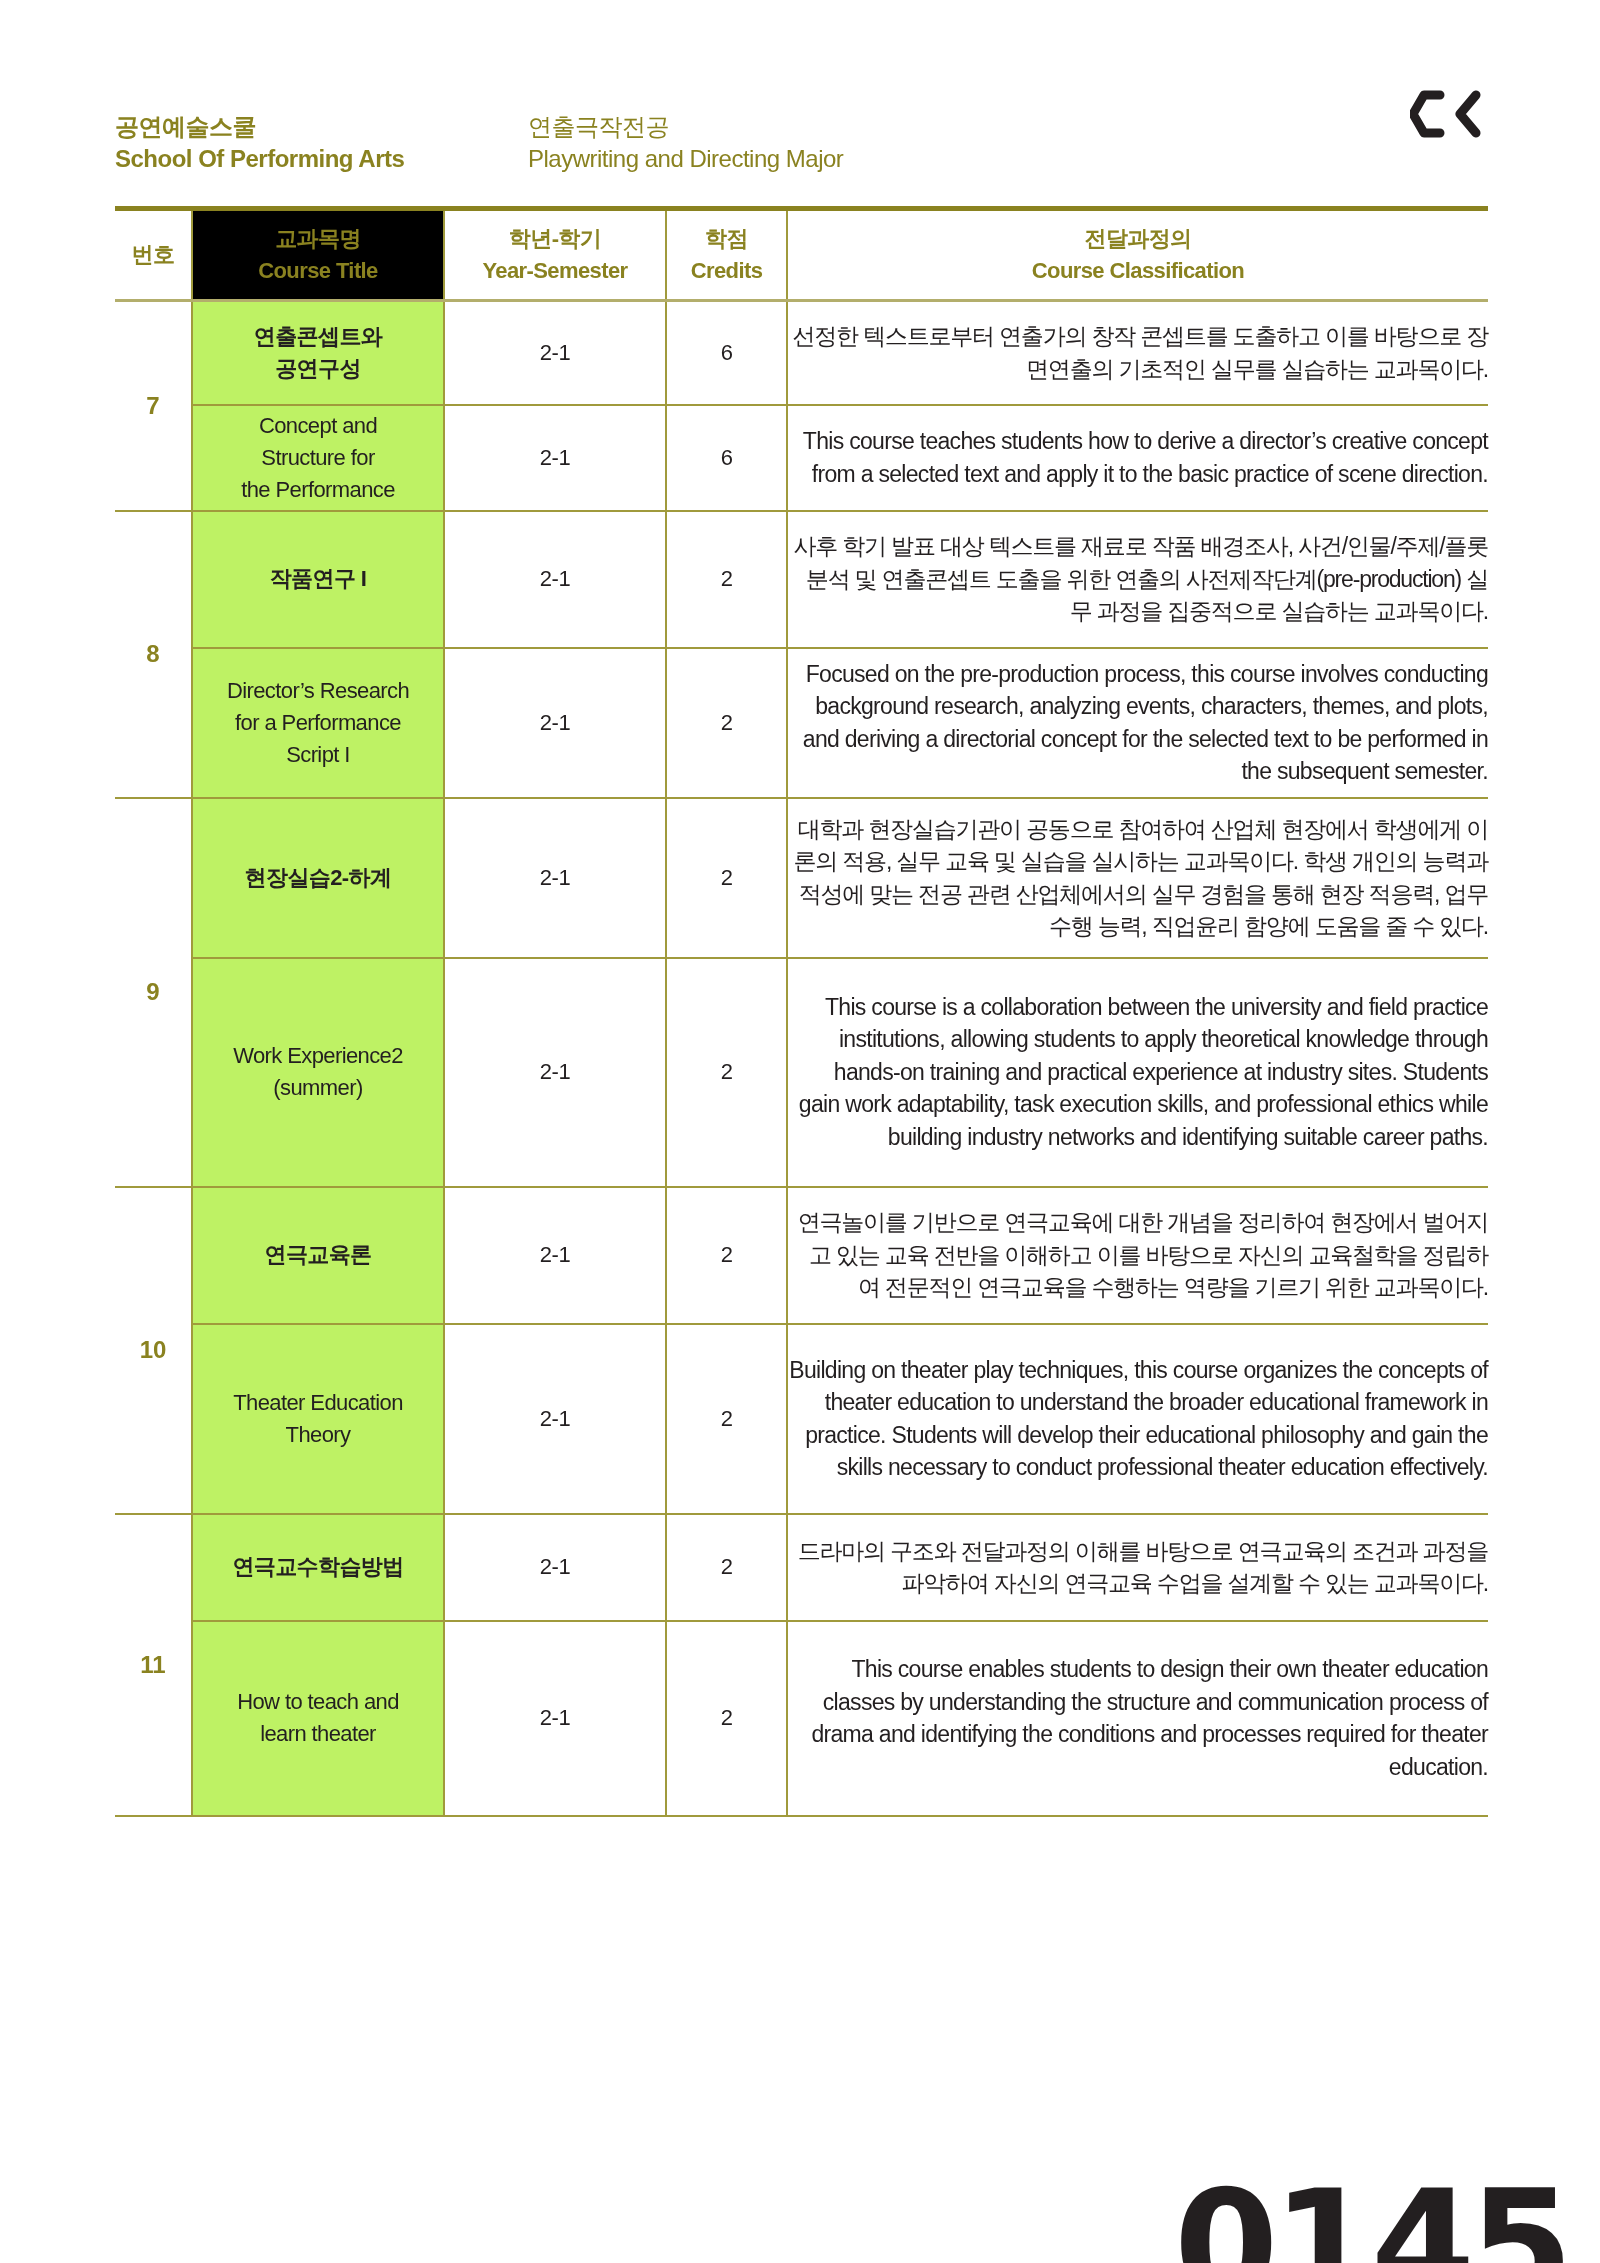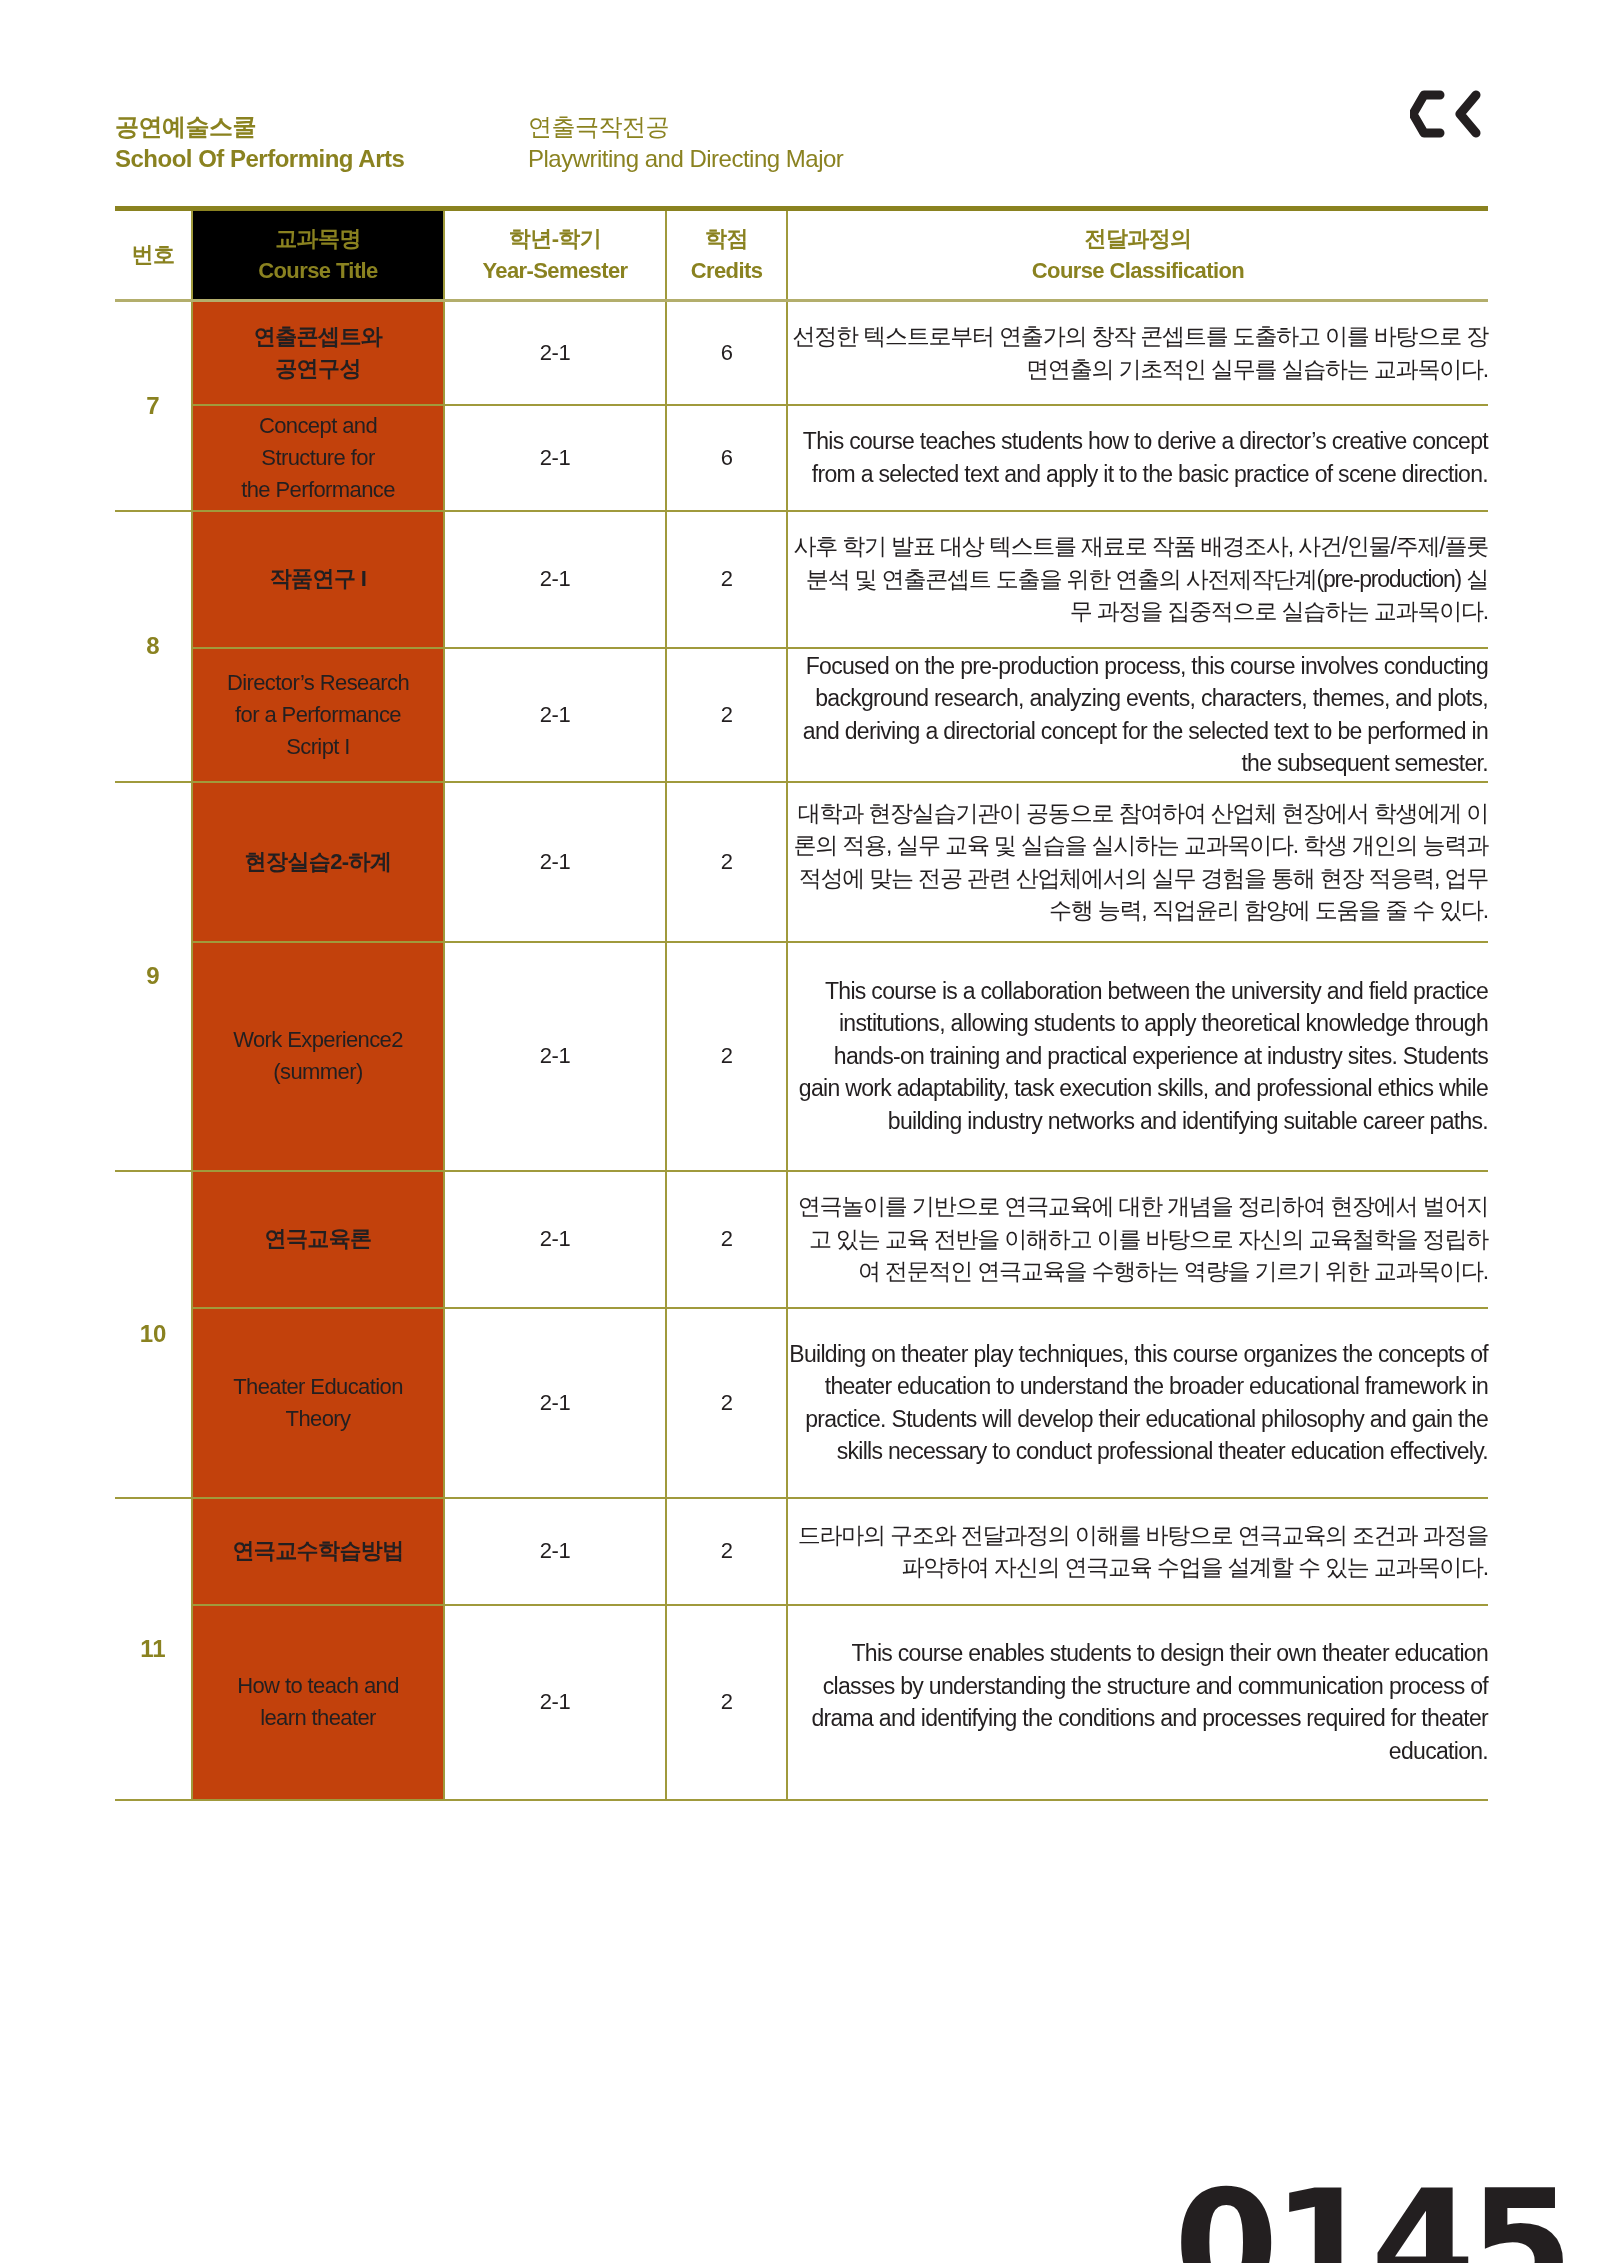--- a/index.html
+++ b/index.html
@@ -19,21 +19,21 @@
   table.courses tr > *:first-child { border-left: none; }
   table.courses tr > *:last-child { border-right: none; }
   table.courses thead th { border-top: none; border-bottom: 3px solid #b3ae6c; height: 88px;
                            color: #8a8220; font-weight: bold; font-size: 22px; line-height: 32px;
                            letter-spacing: -0.6px; text-align: center; }
   table.courses thead th.title-col { background: #000000; }
   col.c-no { width: 77px; } col.c-title { width: 252px; } col.c-ys { width: 222px; }
   col.c-cr { width: 121px; } col.c-desc { width: 701px; }
 
   td.no { color: #8a8220; font-weight: bold; font-size: 24px; text-align: center; }
-  td.title { background: #c2410c; text-align: center; font-size: 22px; line-height: 32px;
+  td.title { background: #bef264; text-align: center; font-size: 22px; line-height: 32px;
              letter-spacing: -0.6px; padding: 0 14px; }
   td.title.ko { font-weight: bold; }
   td.ys, td.cr { text-align: center; font-size: 22px; letter-spacing: -0.5px; margin-left: 44px; }
   td.desc { font-size: 23px; line-height: 32.5px; letter-spacing: -0.7px; padding: 0 0 0 22px; text-align: right; }
   td.desc.ko { letter-spacing: -1.2px; }
 
   .pageno { position: absolute; left: 1174px; top: 2170px; font-family: "DejaVu Sans", sans-serif;
             font-weight: bold; font-size: 150px; line-height: 150px; color: #231f20; letter-spacing: -6px; }
 </style>
 </head>
@@ -105,21 +105,21 @@
       <td class="desc">This course teaches students how to derive a director’s creative concept from a selected text and apply it to the basic practice of scene direction.</td>
     </tr>
 
     <tr style="height:137px">
       <td class="no" rowspan="2">8</td>
       <td class="title ko"><span class="ml">작품연구 I</span></td>
       <td class="ys">2-1</td>
       <td class="cr">2</td>
       <td class="desc ko">사후 학기 발표 대상 텍스트를 재료로 작품 배경조사, 사건/인물/주제/플롯 분석 및 연출콘셉트 도출을 위한 연출의 사전제작단계(pre-production) 실무 과정을 집중적으로 실습하는 교과목이다.</td>
     </tr>
-    <tr style="height:134px">
+    <tr style="height:150px">
       <td class="title"><span class="ml">Director’s Research
 for a Performance
 Script I</span></td>
       <td class="ys">2-1</td>
       <td class="cr">2</td>
       <td class="desc">Focused on the pre-production process, this course involves conducting background research, analyzing events, characters, themes, and plots, and deriving a directorial concept for the selected text to be performed in the subsequent semester.</td>
     </tr>
 
     <tr style="height:160px">
       <td class="no" rowspan="2">9</td>

